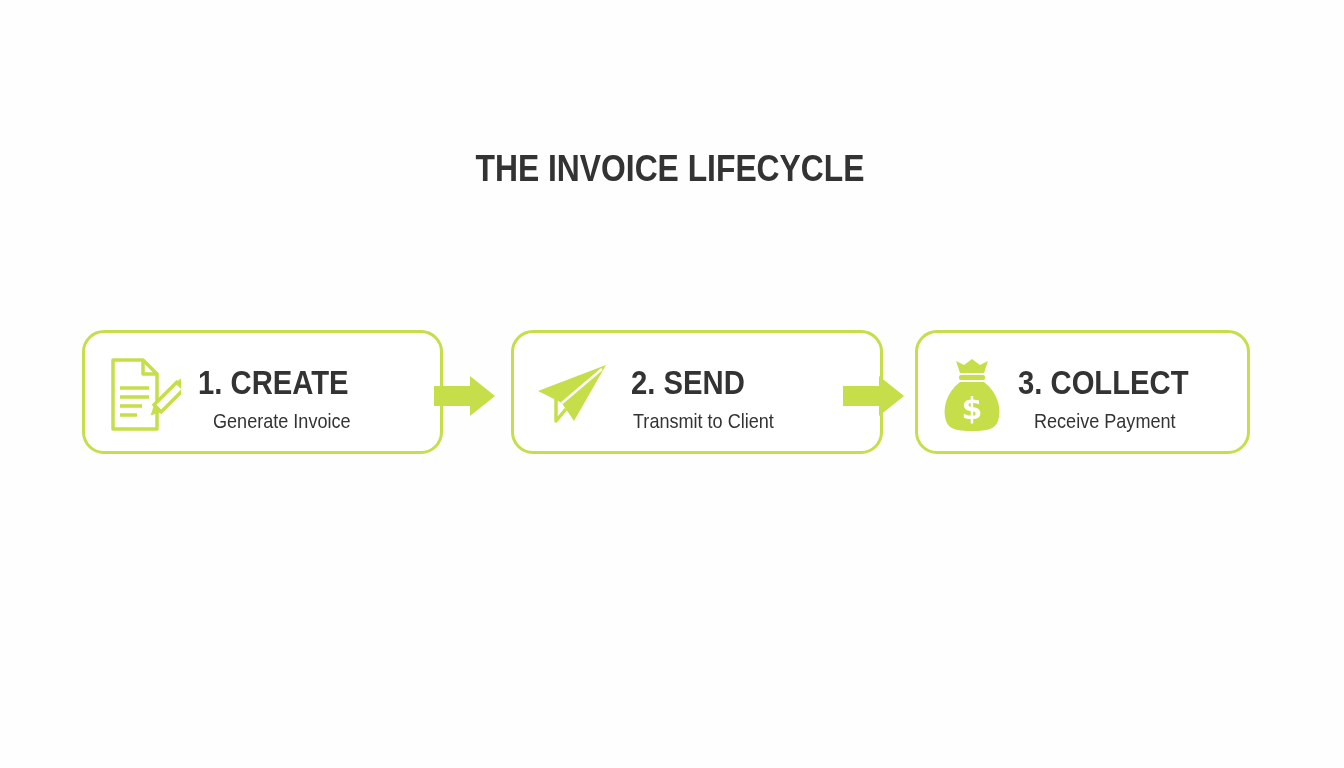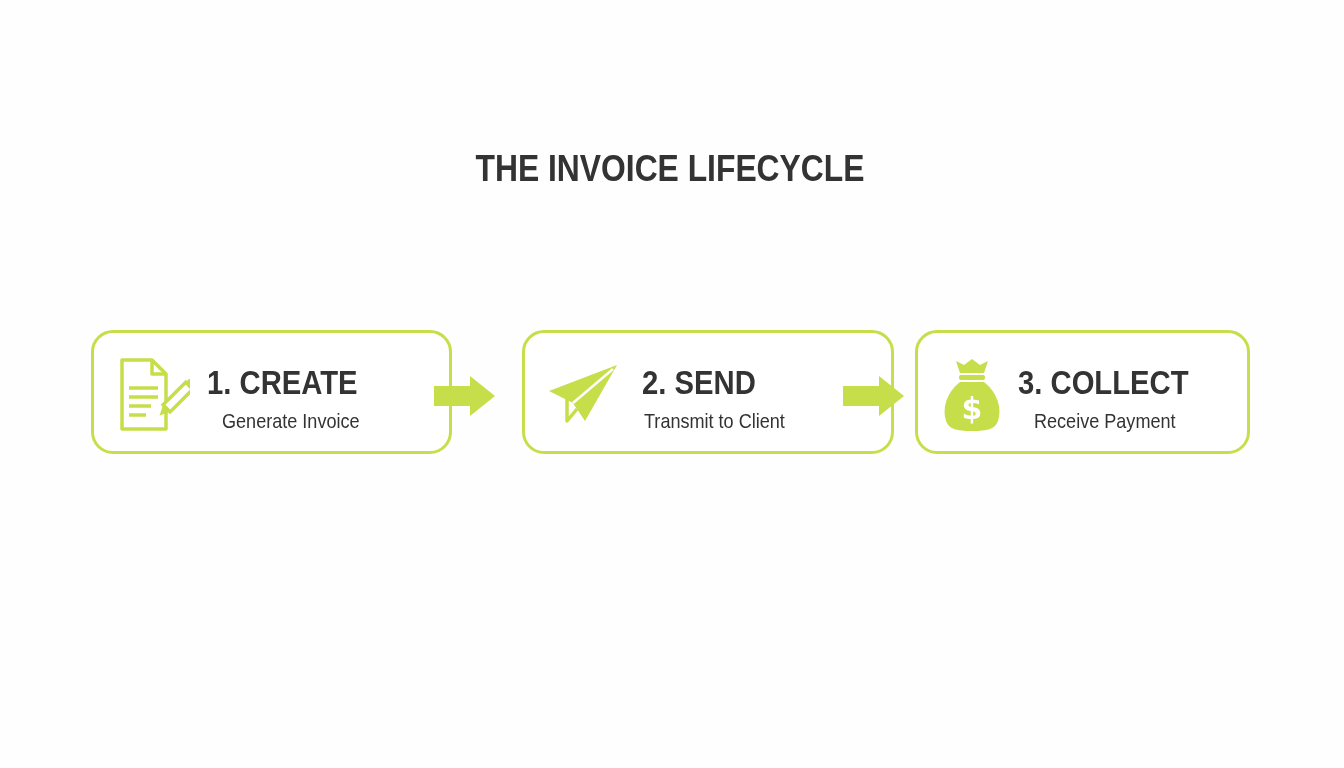--- a/index.html
+++ b/index.html
@@ -64,21 +64,21 @@
     .arrow {
       position: absolute;
       top: 376px;
     }
   </style>
 </head>
 <body>
 
 <div class="title">THE INVOICE LIFECYCLE</div>
 
-<div class="card" style="left:91px; width:361px;">
+<div class="card" style="left:82px; width:361px;">
   <span class="icon" style="left:24px;">
     <svg width="72" height="76" viewBox="0 0 72 76">
       <path d="M4 3 H34 L48 17 V72 H4 Z" fill="none" stroke="#c5de4a" stroke-width="3.5" stroke-linejoin="round"></path>
       <path d="M34 3 V17 H48" fill="none" stroke="#c5de4a" stroke-width="3.5" stroke-linejoin="round"></path>
       <line x1="11" y1="31" x2="40" y2="31" stroke="#c5de4a" stroke-width="3.5"></line>
       <line x1="11" y1="40" x2="40" y2="40" stroke="#c5de4a" stroke-width="3.5"></line>
       <line x1="11" y1="49" x2="33" y2="49" stroke="#c5de4a" stroke-width="3.5"></line>
       <line x1="11" y1="58" x2="28" y2="58" stroke="#c5de4a" stroke-width="3.5"></line>
       <g transform="rotate(45 55 45)">
         <rect x="50" y="22" width="10" height="32" fill="#ffffff" stroke="#c5de4a" stroke-width="3.5"></rect>
@@ -90,21 +90,21 @@
   <span class="step" style="left:113px;">1. CREATE</span>
   <span class="sub" style="left:128px;">Generate Invoice</span>
 </div>
 
 <span class="arrow" style="left:434px;">
   <svg width="62" height="40" viewBox="0 0 62 40">
     <path d="M0 10 H36 V0 L61 20 L36 40 V30 H0 Z" fill="#c5de4a"></path>
   </svg>
 </span>
 
-<div class="card" style="left:522px; width:372px;">
+<div class="card" style="left:511px; width:372px;">
   <span class="icon" style="left:22px; top:30px;">
     <svg width="72" height="60" viewBox="0 0 72 60">
       <path d="M2 28 L70 2 L30 46 L26 40 Z" fill="#c5de4a"></path>
       <path d="M26 40 L70 2 L38 58 Z" fill="#c5de4a"></path>
       <path d="M20 33 L20 58 L30 46" fill="none" stroke="#c5de4a" stroke-width="3.5" stroke-linejoin="round"></path>
       <line x1="26" y1="40" x2="66" y2="6" stroke="#ffffff" stroke-width="2.5"></line>
     </svg>
   </span>
   <span class="step" style="left:117px;">2. SEND</span>
   <span class="sub" style="left:119px;">Transmit to Client</span>

